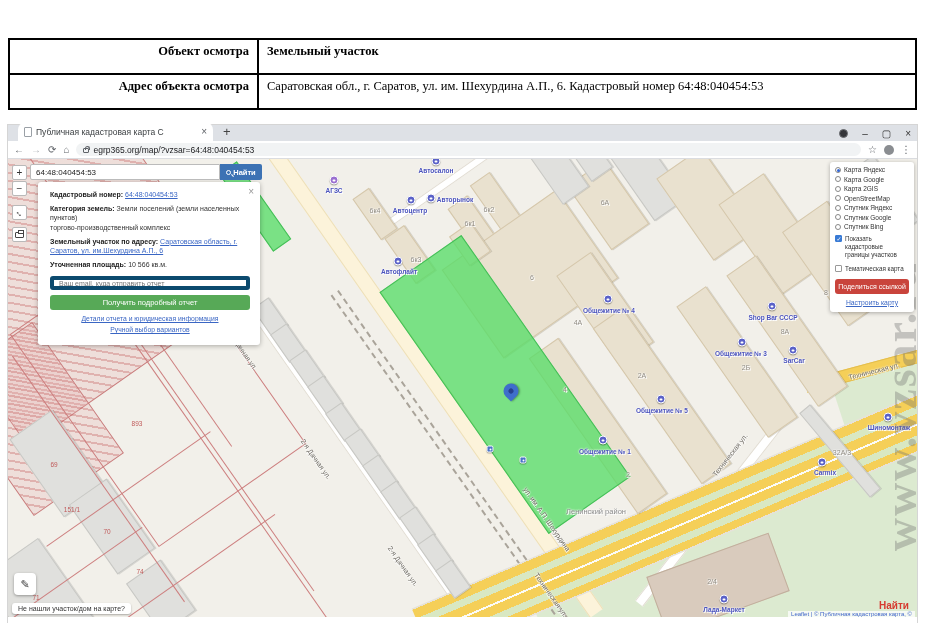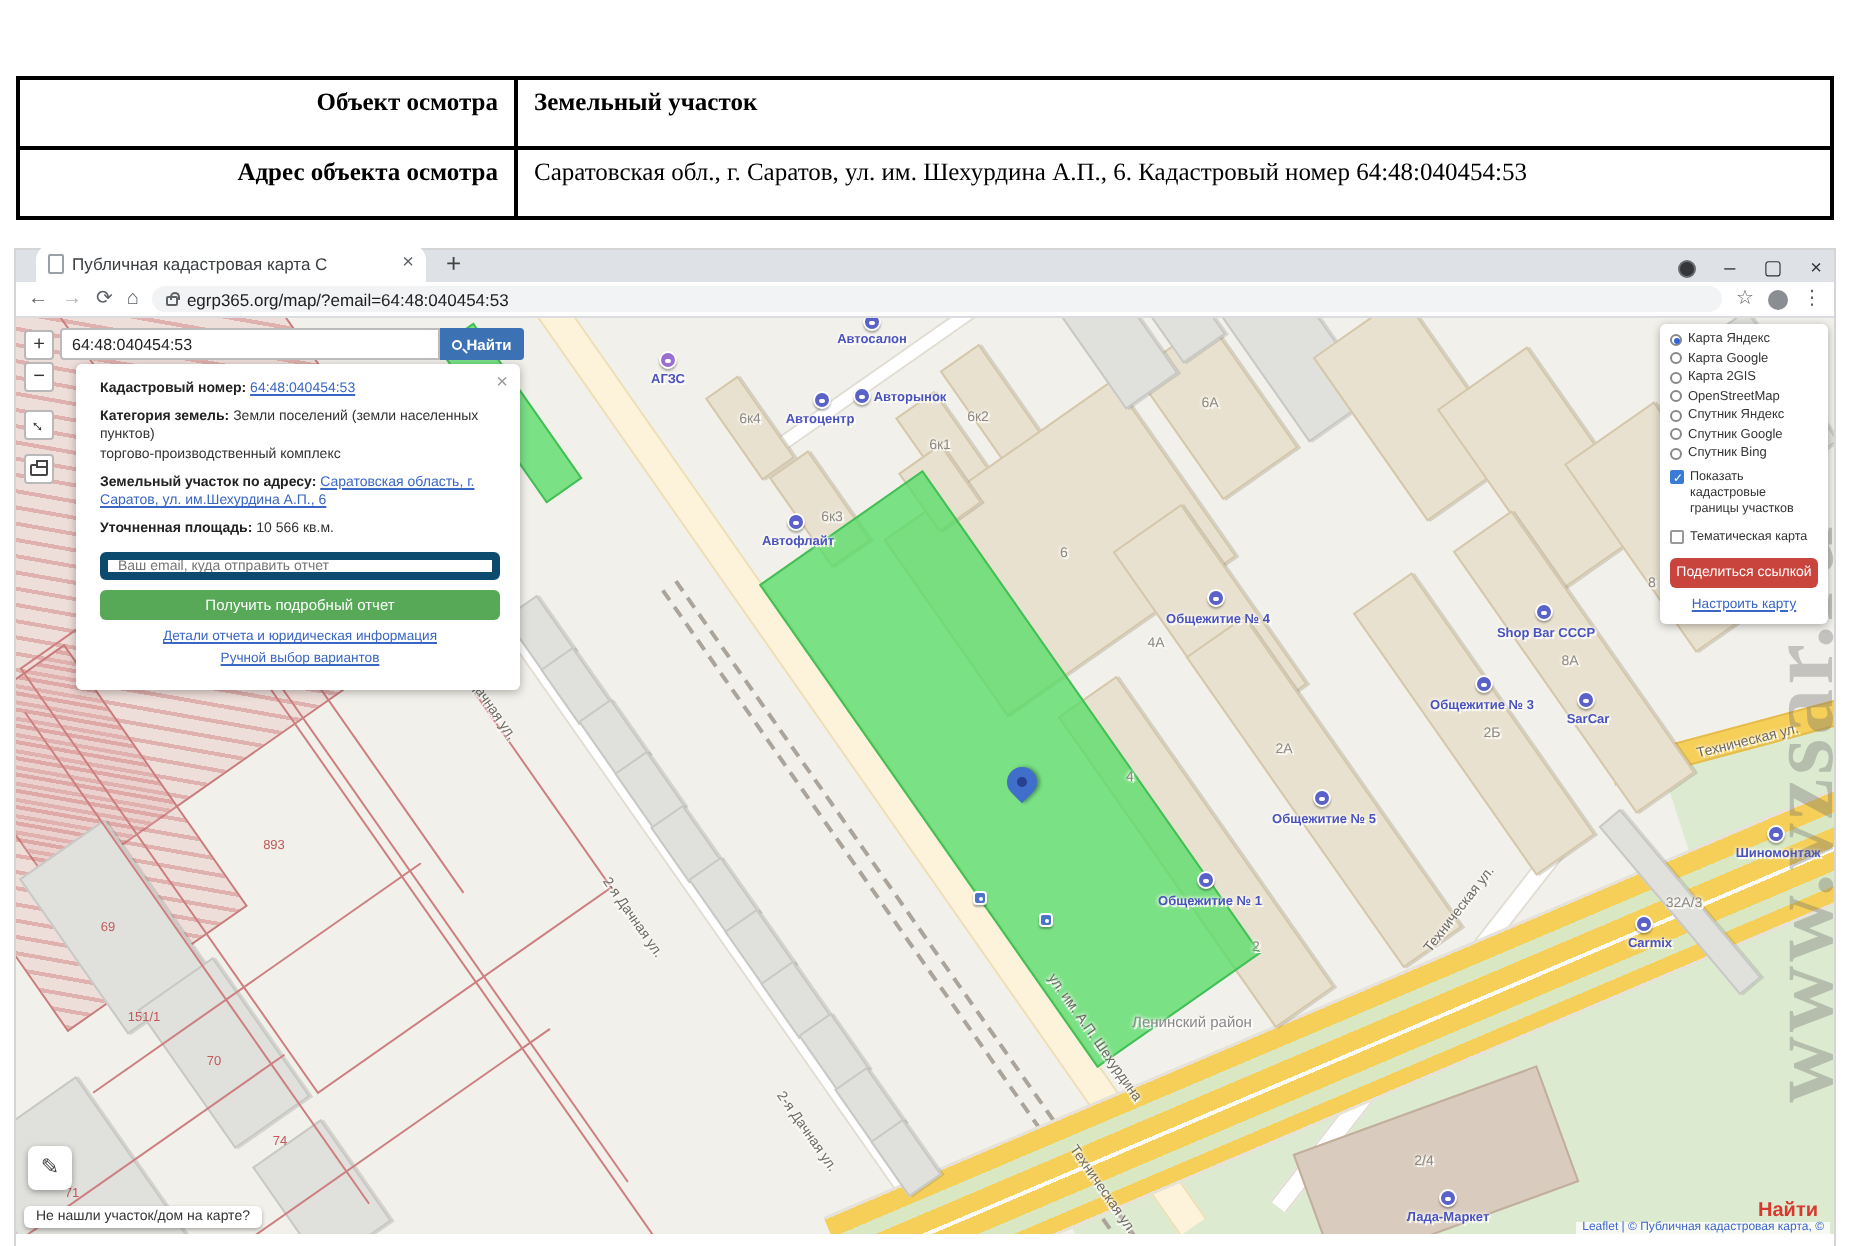--- a/index.html
+++ b/index.html
@@ -155,21 +155,21 @@
       </div>
     </div>
 
     <div class="toolbar">
       <span class="navic">←</span>
       <span class="navic dim">→</span>
       <span class="navic">⟳</span>
       <span class="navic">⌂</span>
       <div class="addressbar">
         <span class="lock"></span>
-        <span class="url">egrp365.org/map/?email=64:48:040454:53</span>
+        <span class="url">egrp365.org/map/?vzsar=64:48:040454:53</span>
       </div>
       <span class="navic">☆</span>
       <span class="avatar"></span>
       <span class="navic">⋮</span>
     </div>
 
     <div class="map">
 
       <i class="deco hatch" style="left:-90px;top:-60px;width:260px;height:300px;transform:rotate(-35deg)"></i>
       <i class="deco hatch" style="left:-30px;top:180px;width:110px;height:160px;transform:rotate(-35deg)"></i>

